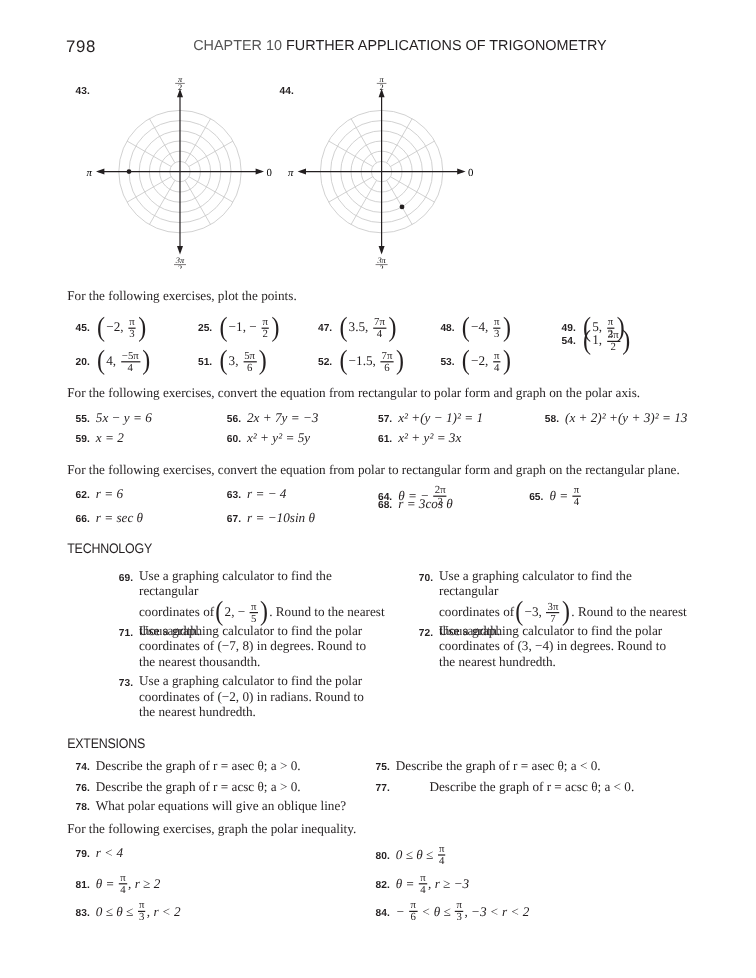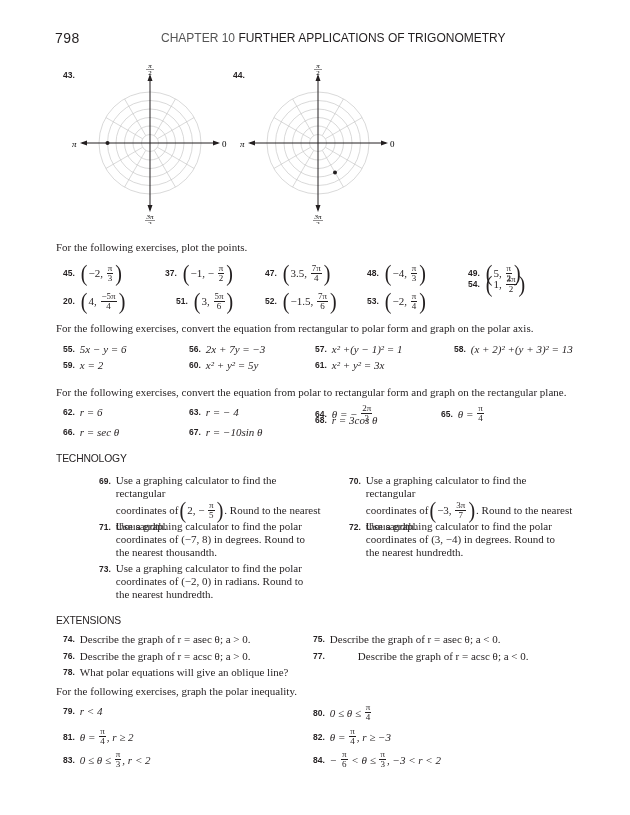--- a/index.html
+++ b/index.html
@@ -101,21 +101,21 @@
       <span class="num">45.</span>
       <span class="paren">(</span>
       <span>−2,&nbsp;</span>
       <span class="frac">
         <span class="top">π</span>
         <span>3</span>
       </span>
       <span class="paren">)</span>
     </div>
     <div class="abs ex" style="left: 165px; top: 263px;">
-      <span class="num">37.</span>
+      <span class="num">25.</span>
       <span class="paren">(</span>
       <span>−1, −&nbsp;</span>
       <span class="frac">
         <span class="top">π</span>
         <span>2</span>
       </span>
       <span class="paren">)</span>
     </div>
     <div class="abs ex" style="left: 265px; top: 263px;">
       <span class="num">47.</span>
@@ -150,21 +150,21 @@
     <div class="abs ex" style="left: 63px; top: 291px;">
       <span class="num">20.</span>
       <span class="paren">(</span>
       <span>4,&nbsp;</span>
       <span class="frac">
         <span class="top">−5π</span>
         <span>4</span>
       </span>
       <span class="paren">)</span>
     </div>
-    <div class="abs ex" style="left: 165px; top: 291px; margin-left: 11px;">
+    <div class="abs ex" style="left: 165px; top: 291px;">
       <span class="num">51.</span>
       <span class="paren">(</span>
       <span>3,&nbsp;</span>
       <span class="frac">
         <span class="top">5π</span>
         <span>6</span>
       </span>
       <span class="paren">)</span>
     </div>
     <div class="abs ex" style="left: 265px; top: 291px;">

